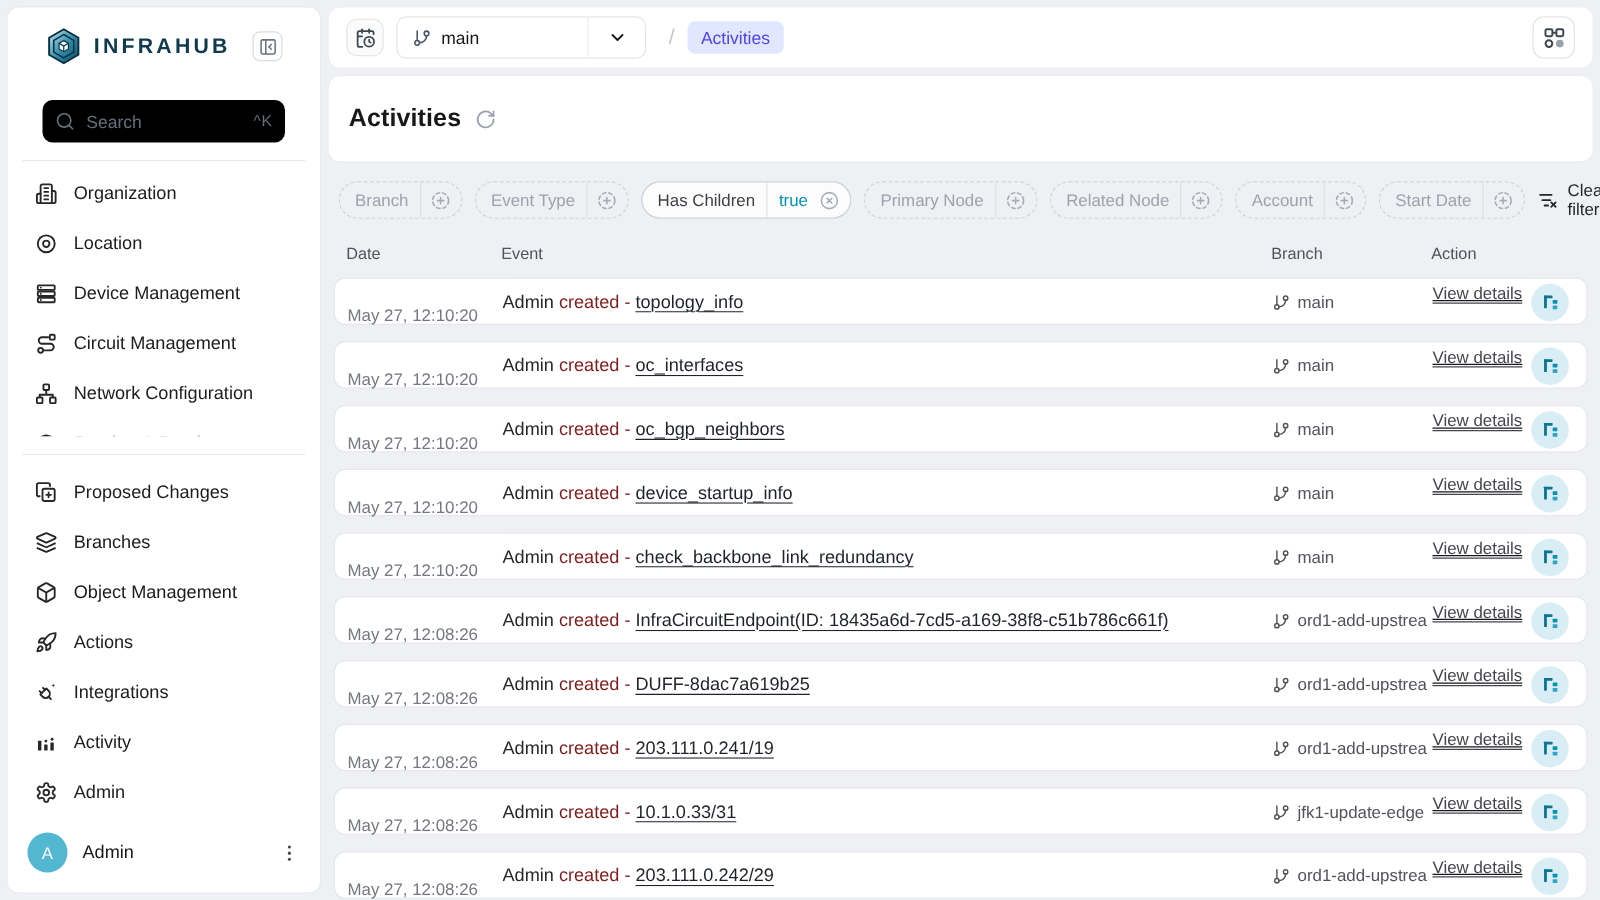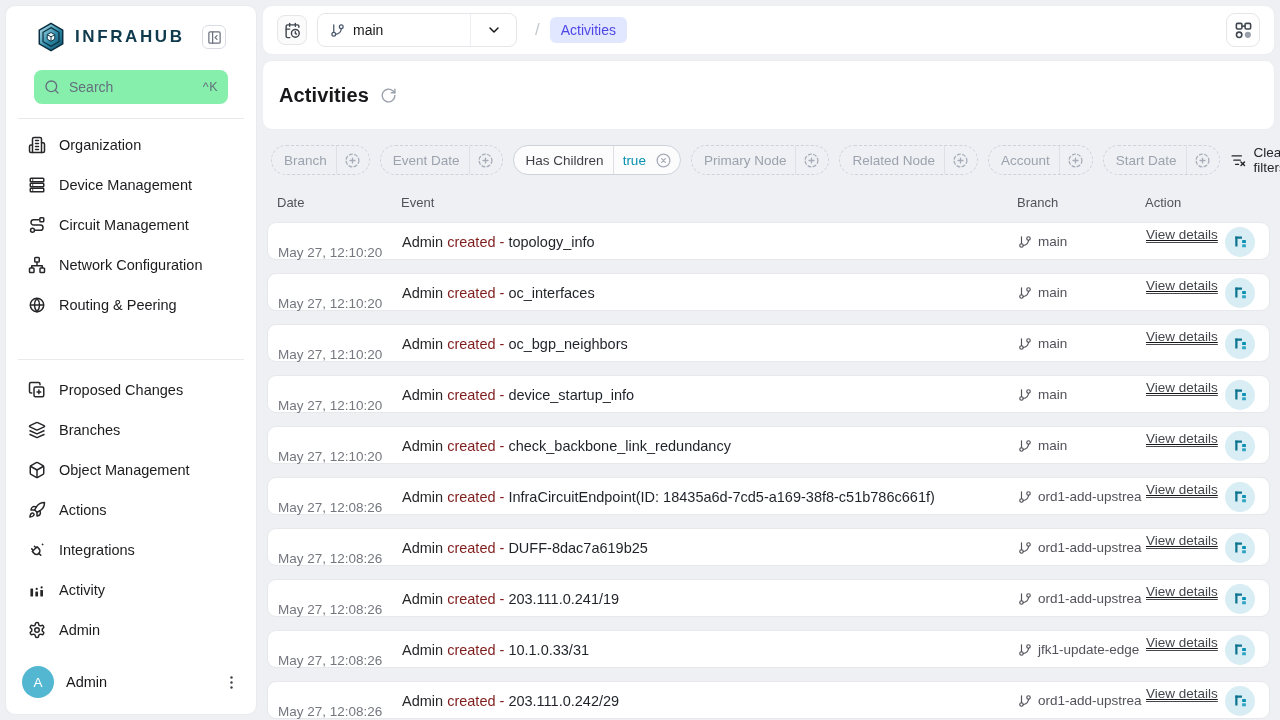--- a/index.html
+++ b/index.html
@@ -18,21 +18,21 @@
     border-radius:10px; display:flex; flex-direction:column; overflow:hidden;
   }
   .side-top { padding:12px 28px 0; }
   .logo-row { display:flex; align-items:center; gap:9px; padding:4px 2px 0 2px; }
   .logo-text { font-weight:800; letter-spacing:2.6px; font-size:17px; color:#0f3a4d; }
   .collapse-btn {
     margin-left:auto; width:24px; height:24px; border:1px solid #d9dde3; border-radius:6px;
     background:#fff; color:#6b7280; display:flex; align-items:center; justify-content:center; cursor:pointer;
   }
   .search {
-    margin-top:18px; height:34px; background:#86efac; border-radius:8px;
+    margin-top:28px; height:34px; background:#000000; border-radius:8px;
     display:flex; align-items:center; gap:9px; padding:0 10px; color:#64707d; font-size:14px; cursor:text;
   }
   .search .kbd { margin-left:auto; font-size:12.5px; color:#64707d; letter-spacing:0.5px; }
   .divider { height:1px; background:#e8eaed; margin:14px 12px 0; flex-shrink:0; }
   .menu { padding:6px 8px 0; }
   .menu-scroll { height:226px; overflow:hidden; }
   .menu-item {
     display:flex; align-items:center; gap:13px; height:40px; padding:0 14px;
     border-radius:8px; color:#1c1c1f; font-size:14.5px; cursor:pointer; white-space:nowrap;
   }
@@ -174,20 +174,29 @@
             <path d="M10 6h4"></path>
             <path d="M10 10h4"></path>
             <path d="M10 14h4"></path>
             <path d="M10 18h4"></path>
           </svg>
         </span>
       <span>Organization</span>
     </div>
     <div class="menu-item">
       <span>
+          <svg viewBox="0 0 24 24" fill="none" stroke="currentColor" stroke-width="2">
+            <circle cx="12" cy="12" r="9"></circle>
+            <circle cx="12" cy="12" r="3.4"></circle>
+          </svg>
+        </span>
+      <span>Location</span>
+    </div>
+    <div class="menu-item">
+      <span>
           <svg viewBox="0 0 24 24" fill="none" stroke="currentColor" stroke-width="2" stroke-linecap="round">
             <rect x="3" y="3" width="18" height="4.8" rx="1"></rect>
             <rect x="3" y="9.6" width="18" height="4.8" rx="1"></rect>
             <rect x="3" y="16.2" width="18" height="4.8" rx="1"></rect>
             <path d="M6.2 5.4h.01M6.2 12h.01M6.2 18.6h.01"></path>
           </svg>
         </span>
       <span>Device Management</span>
     </div>
     <div class="menu-item">
@@ -389,21 +398,21 @@
         <span class="lbl">Branch</span>
         <span class="sep"></span>
         <span class="plus">
             <svg width="17" height="17" viewBox="0 0 24 24" fill="none" stroke="currentColor" stroke-width="1.8" stroke-linecap="round">
               <circle cx="12" cy="12" r="9" stroke-dasharray="4 3.4"></circle>
               <path d="M12 8.5v7M8.5 12h7"></path>
             </svg>
           </span>
       </div>
       <div class="chip">
-        <span class="lbl">Event Date</span>
+        <span class="lbl">Event Type</span>
         <span class="sep"></span>
         <span class="plus">
             <svg width="17" height="17" viewBox="0 0 24 24" fill="none" stroke="currentColor" stroke-width="1.8" stroke-linecap="round">
               <circle cx="12" cy="12" r="9" stroke-dasharray="4 3.4"></circle>
               <path d="M12 8.5v7M8.5 12h7"></path>
             </svg>
           </span>
       </div>
       <div class="chip active">
         <span class="lbl">Has Children</span>

